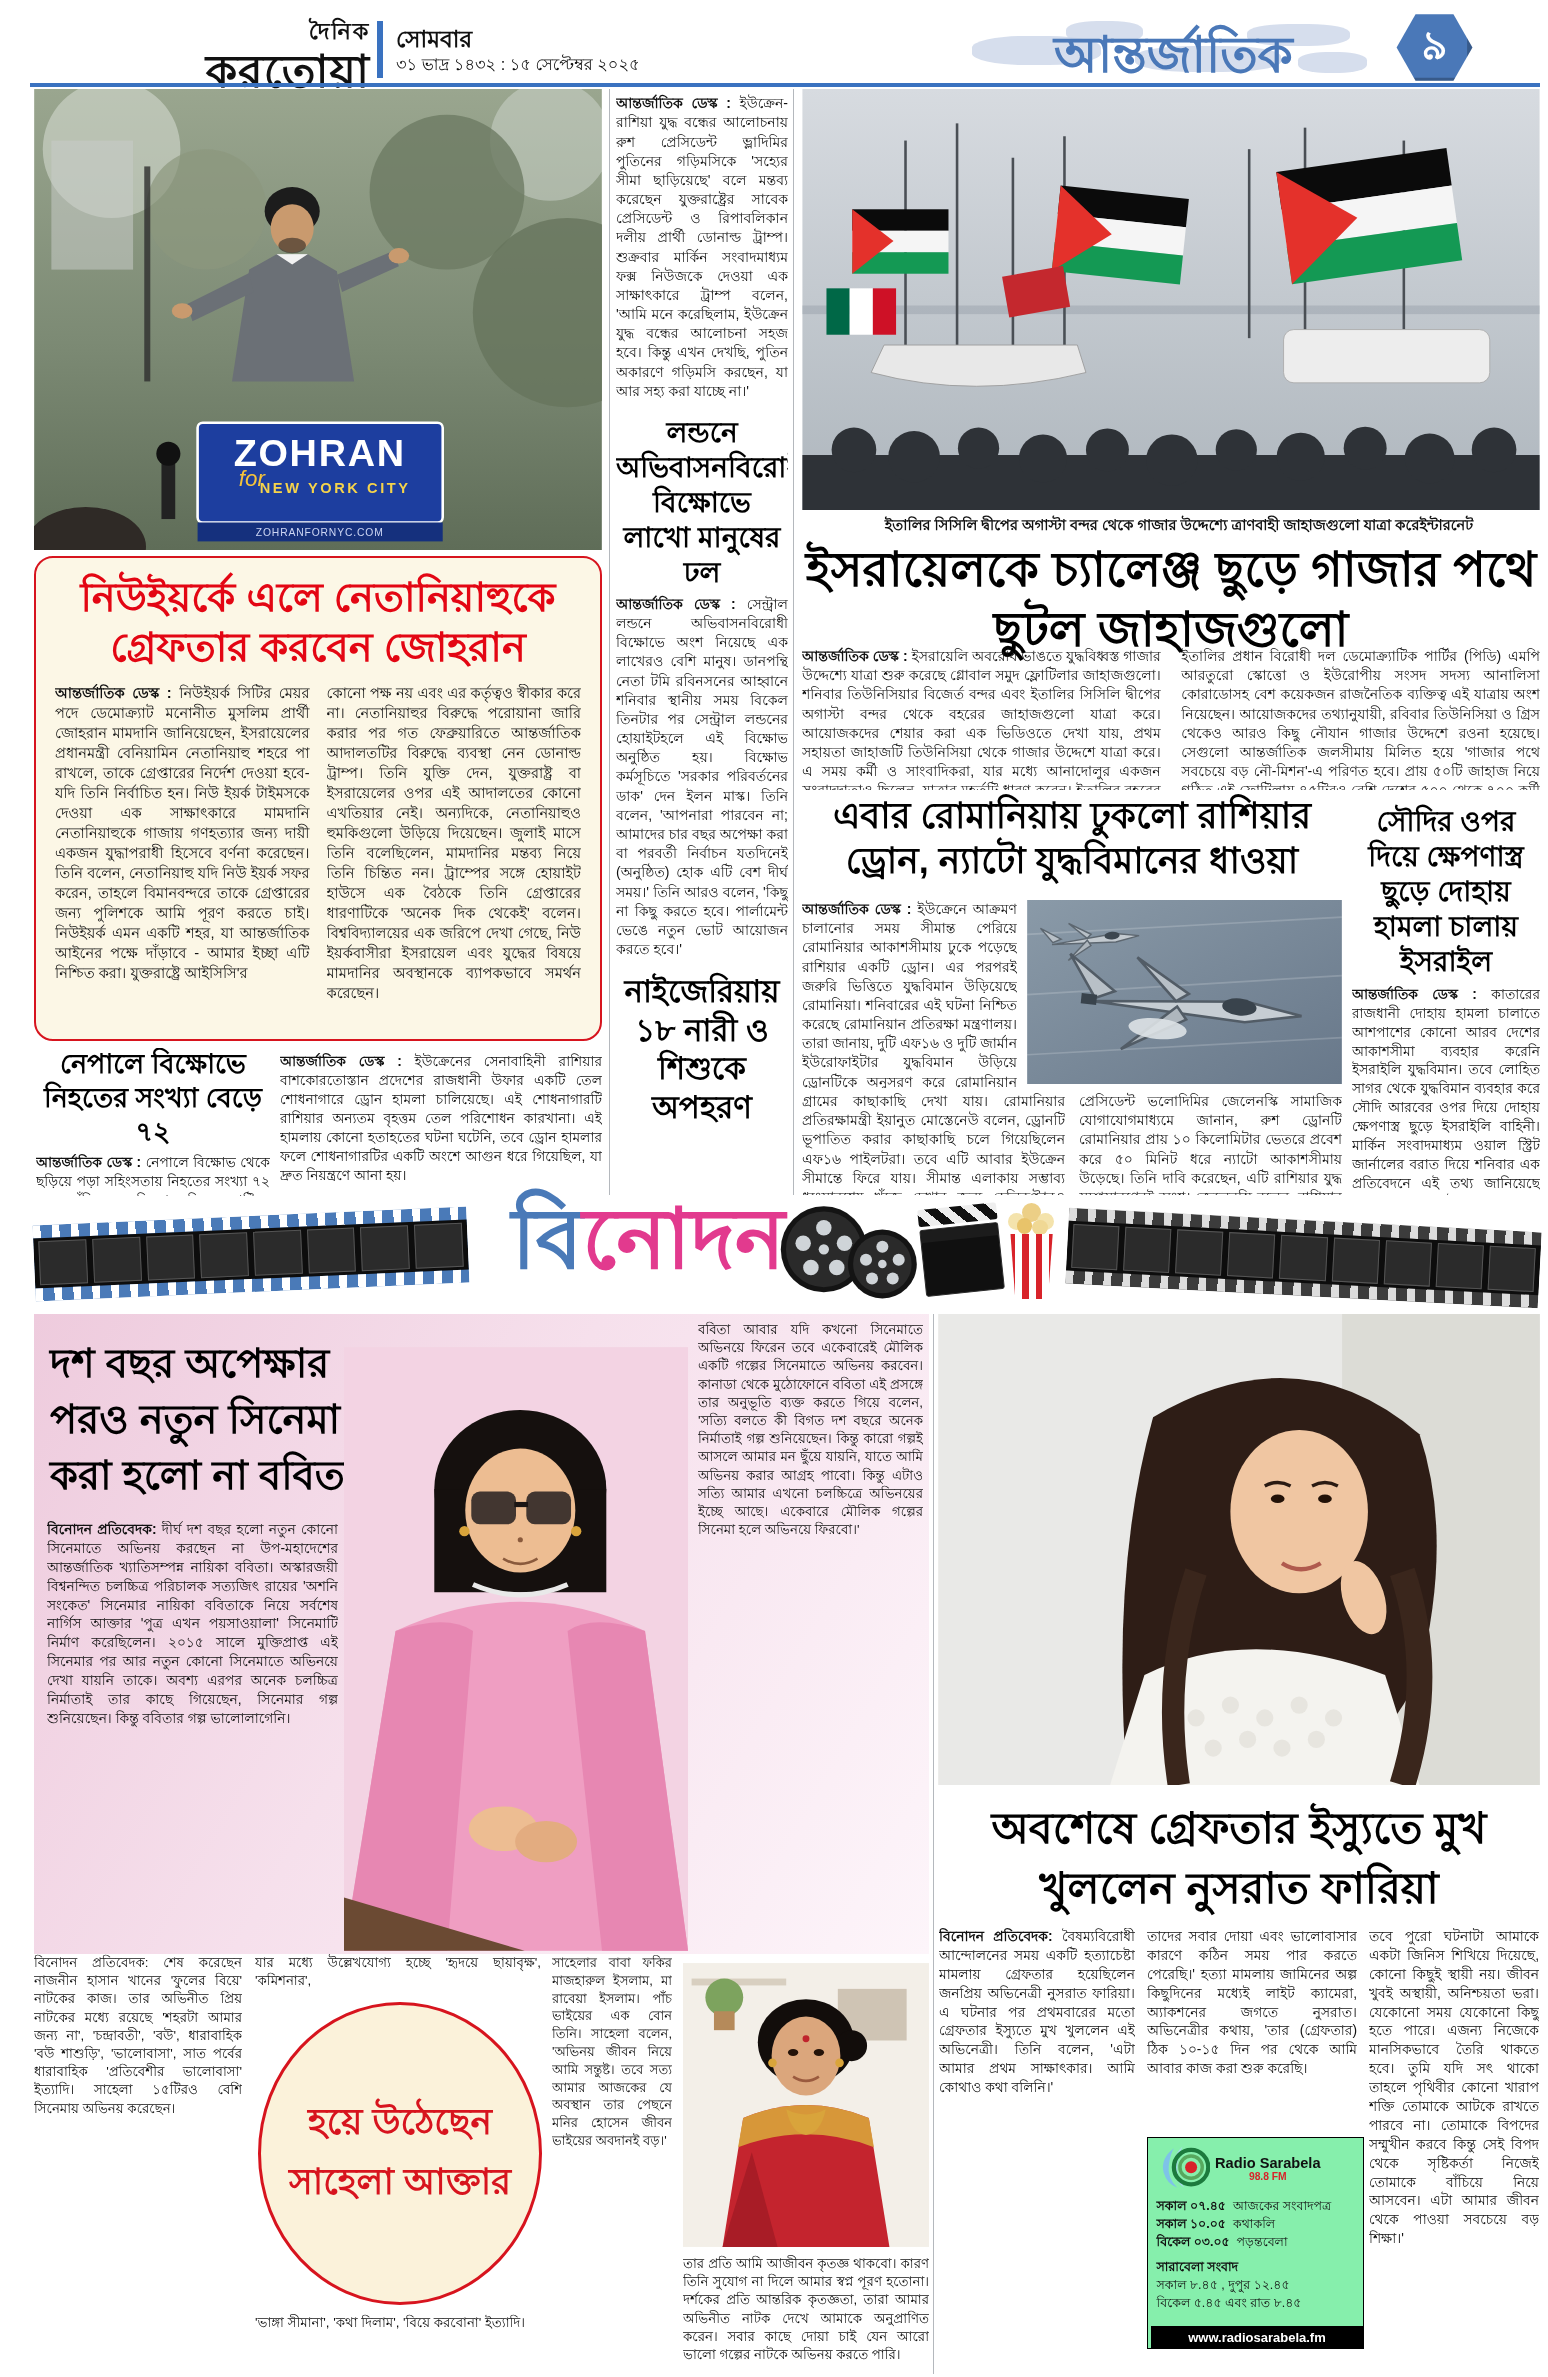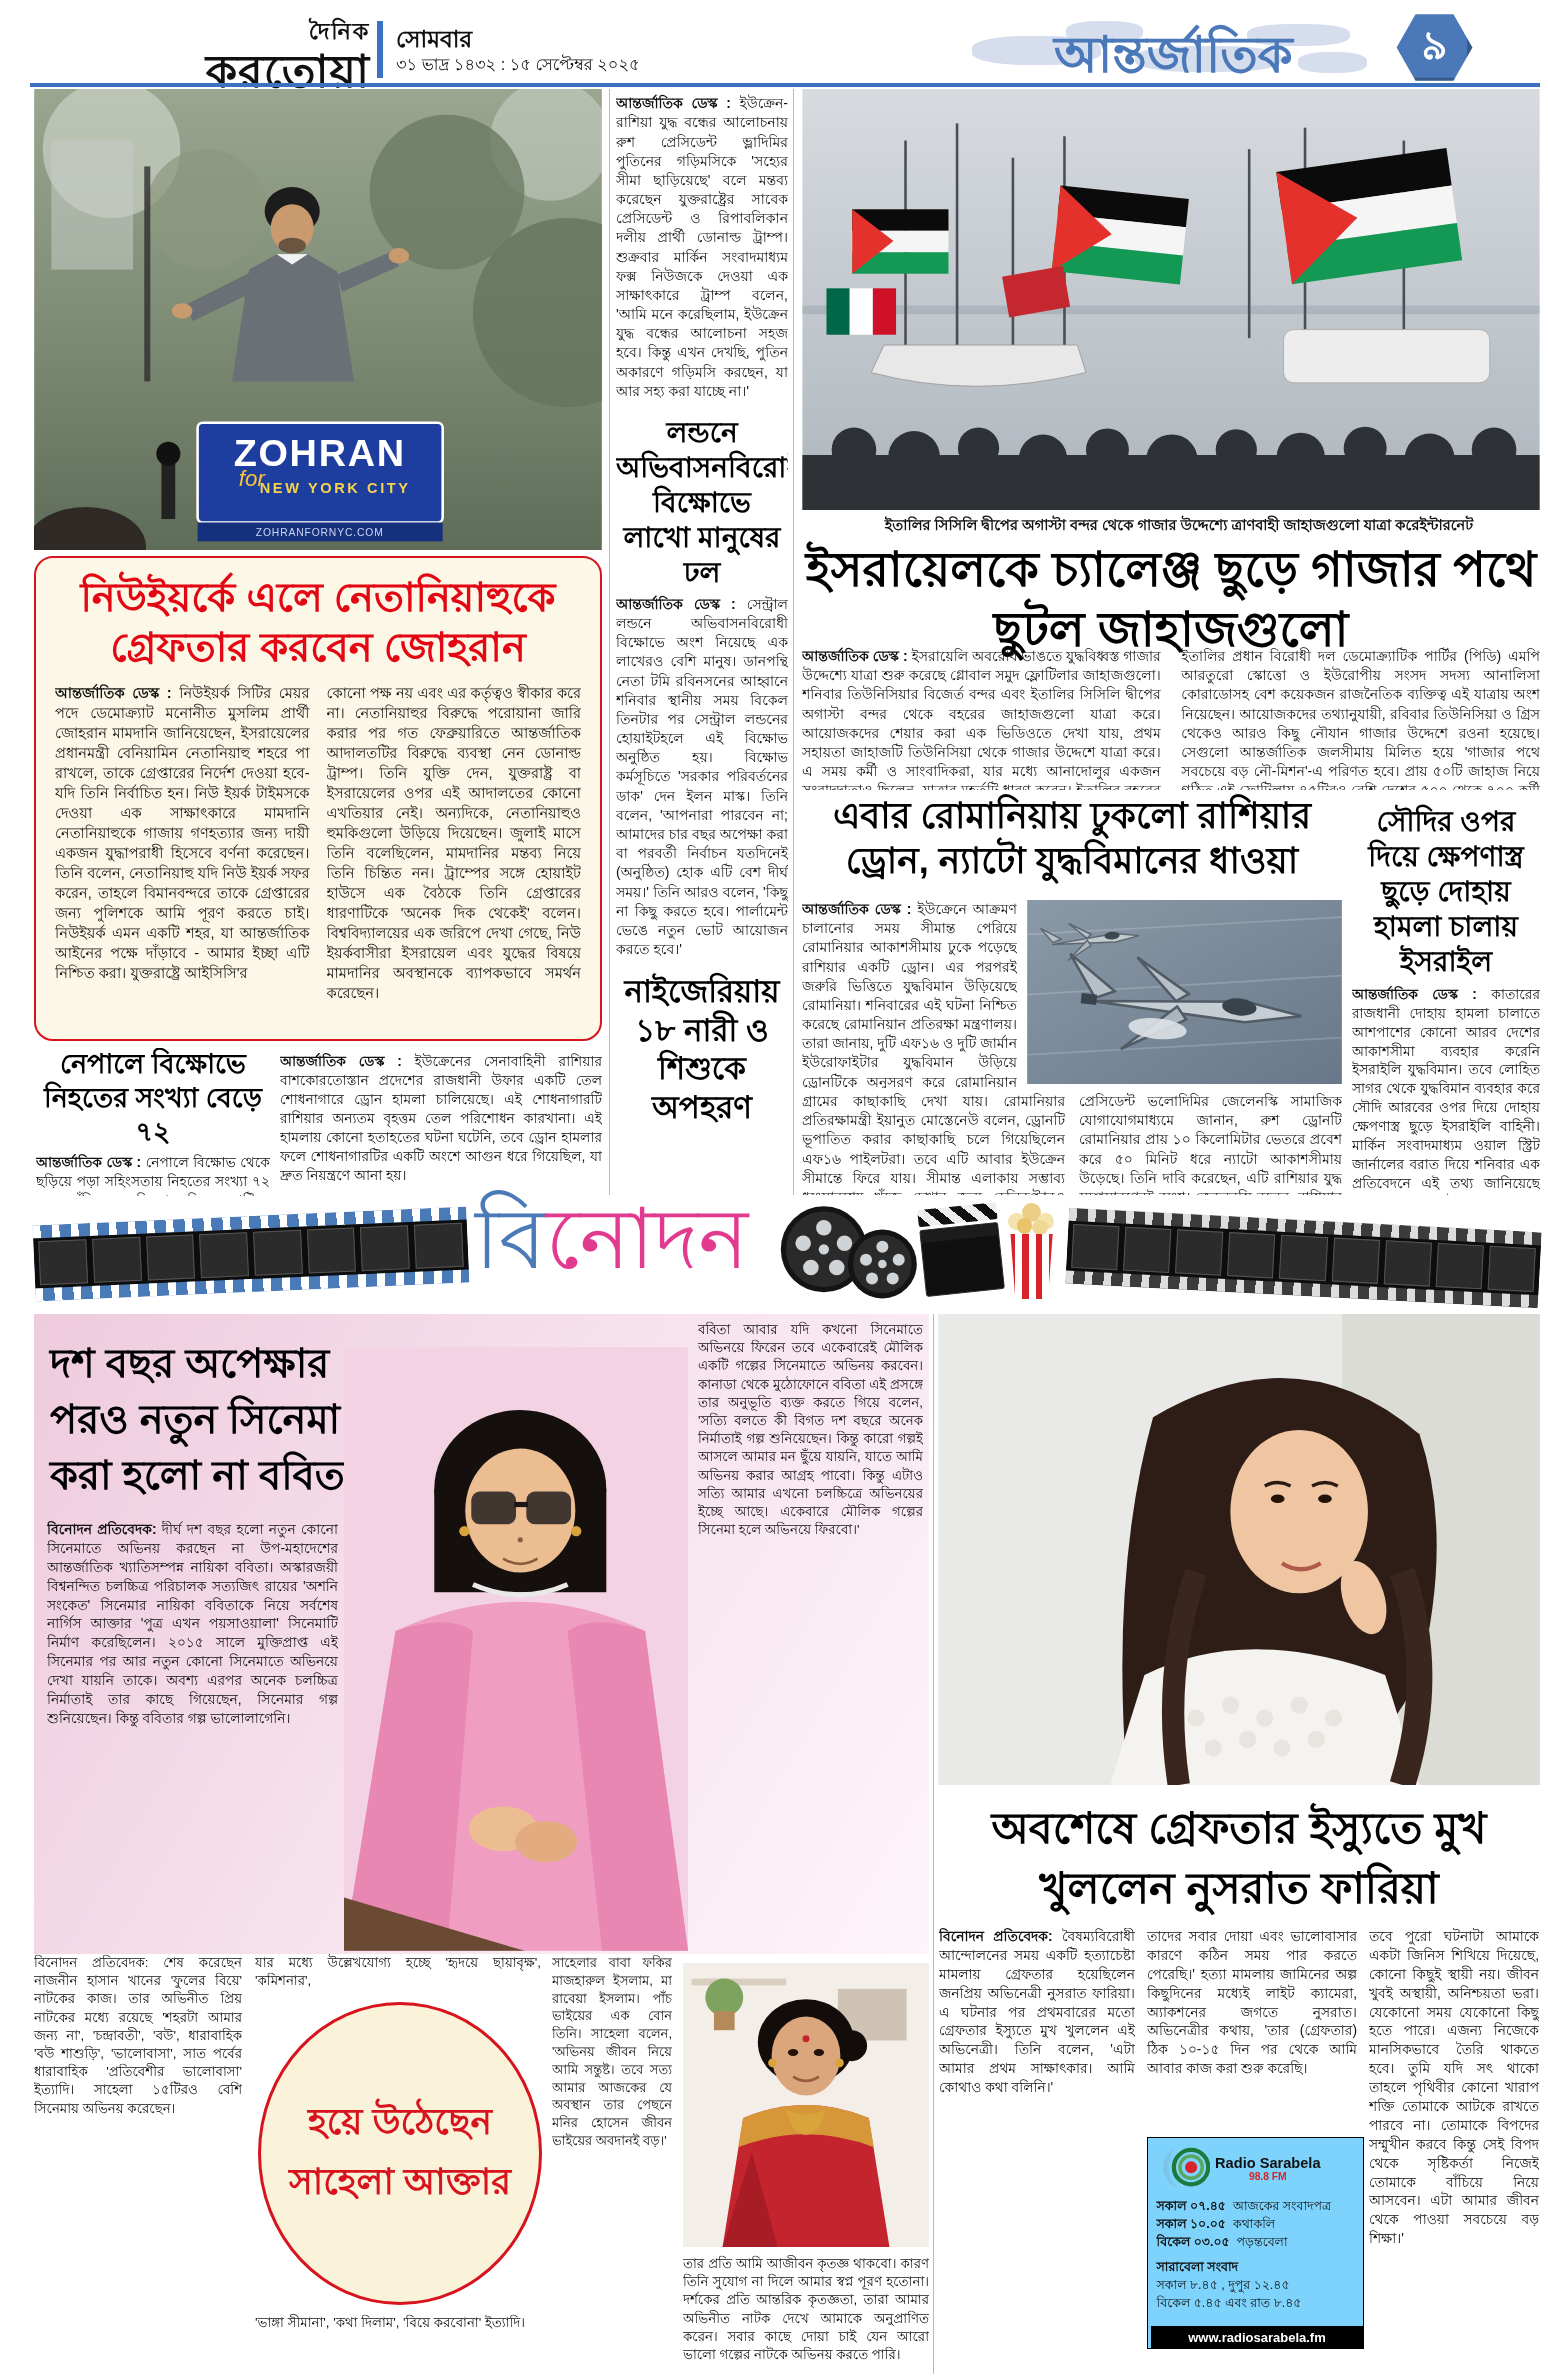--- a/index.html
+++ b/index.html
@@ -14,21 +14,21 @@
   .redbox{border:2.6px solid #d7141e;border-radius:19px;background:#fcf7e6;padding:13.8px 19px;overflow:hidden}
   .caption{font-size:14.6px;font-weight:600}
   .strip{overflow:hidden}
   .strip .band{height:13px;background:repeating-linear-gradient(90deg,#fff 0 7.7px,transparent 7.7px 19px)}
   .strip .mid{display:flex;gap:6px;padding:3.4px 5.2px;background:#0d0d0d;height:50px}
   .strip .mid i{flex:1;background:#2b2b2b;border:0.9px solid #555}
   .blue-strip{background:#4a7ab8}
   .dark-strip{background:#3c3c3c}
   .circlebadge{border:3.4px solid #d7141e;border-radius:50%;background:#fbf2da;display:flex;flex-direction:column;
                justify-content:center;text-align:center;color:#d7141e;font-weight:bold;overflow:hidden}
-  .adbox{border:1.7px solid #000;background:#7dd3fc;overflow:hidden;font-size:12.5px}
+  .adbox{border:1.7px solid #000;background:#86efac;overflow:hidden;font-size:12.5px}
   .adbox .urlbar{background:#000;color:#fff;text-align:center;font-weight:bold;font-size:13px;padding:3.4px 0}
   .hex{clip-path:polygon(26% 3%,74% 3%,98% 50%,74% 97%,26% 97%,2% 50%);background:#4a78b8;
        display:flex;align-items:center;justify-content:center;color:#fff;font-weight:bold;font-size:40px;
        box-shadow:inset -6.9px -5.2px 0 rgba(0,0,0,.25)}
   .mapdeco span{position:absolute;background:#ccd6e8;border-radius:40%;opacity:.8}
 </style>
 </head>
 <body>
 
 <div class="page">
@@ -256,21 +256,21 @@
           <i></i>
           <i></i>
           <i></i>
           <i></i>
           <i></i>
           <i></i>
         </div>
       <div class="band"></div>
       </div>
   </div>
-  <div class="abs" style="left:475px;top:1197px;width:310px;text-align:left;font-size:84px;font-weight:normal;line-height:1">
+  <div class="abs" style="left:475px;top:1197px;width:310px;text-align:right;font-size:84px;font-weight:bold;line-height:1">
     <span style="color:#4a7ab8">বি</span><span style="color:#e23a8e">নোদন</span>
   </div>
   <div class="abs" style="left:772px;top:1202px;width:151px;height:105px">
     <svg width="151" height="105" viewBox="0 0 175 122">
       <circle cx="60" cy="55" r="50" fill="#141414"></circle>
         <circle cx="60" cy="55" r="44" fill="#2a2a2a"></circle>
       <g fill="#cfd4d8">
           <circle cx="60" cy="30" r="9"></circle>
           <circle cx="84" cy="48" r="9"></circle>
           <circle cx="75" cy="76" r="9"></circle>

